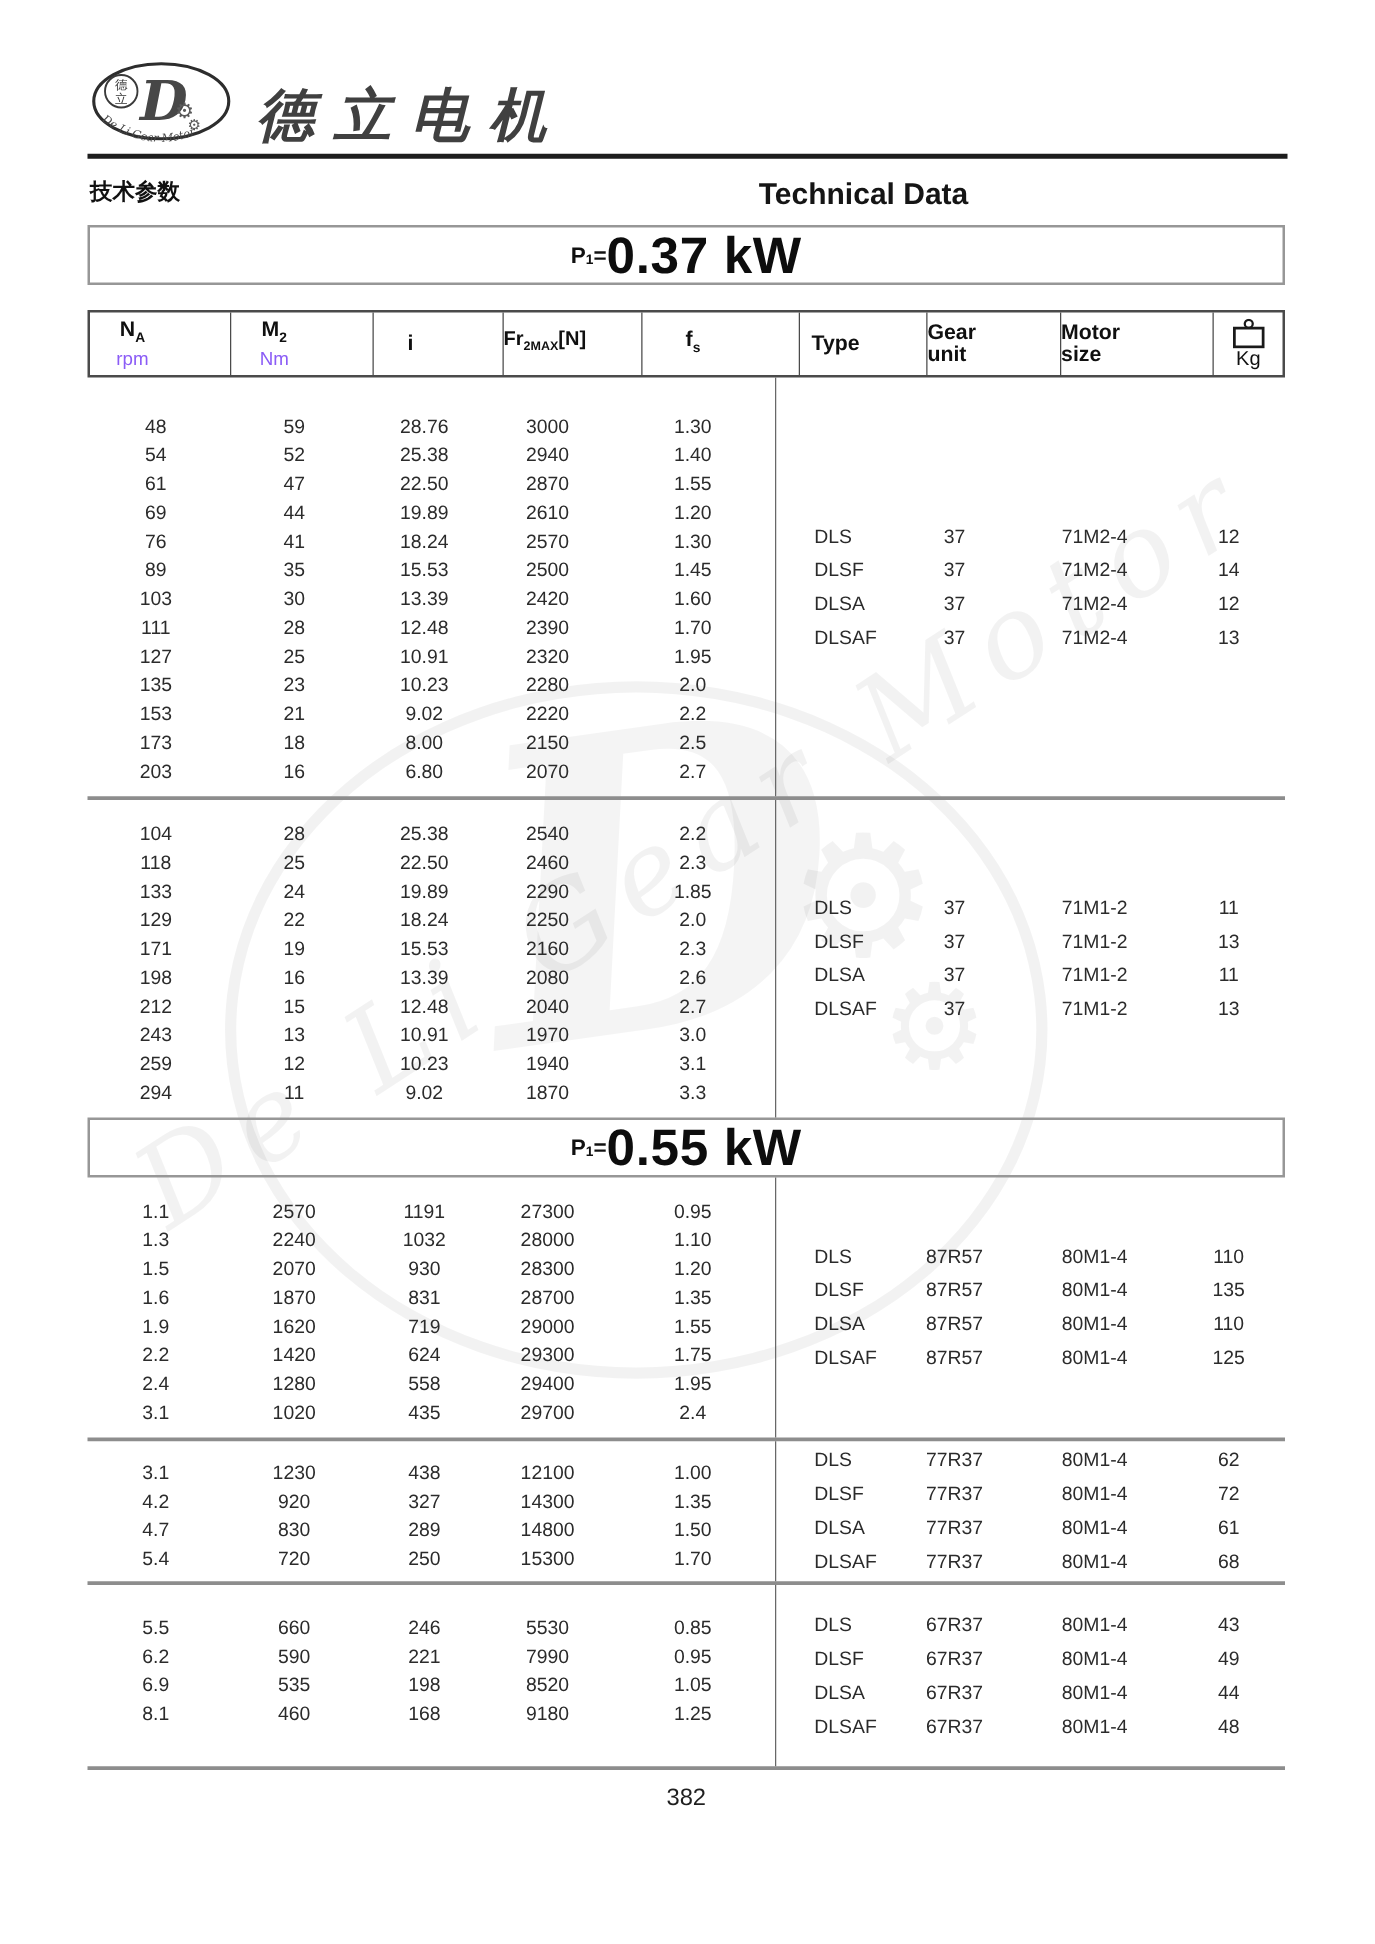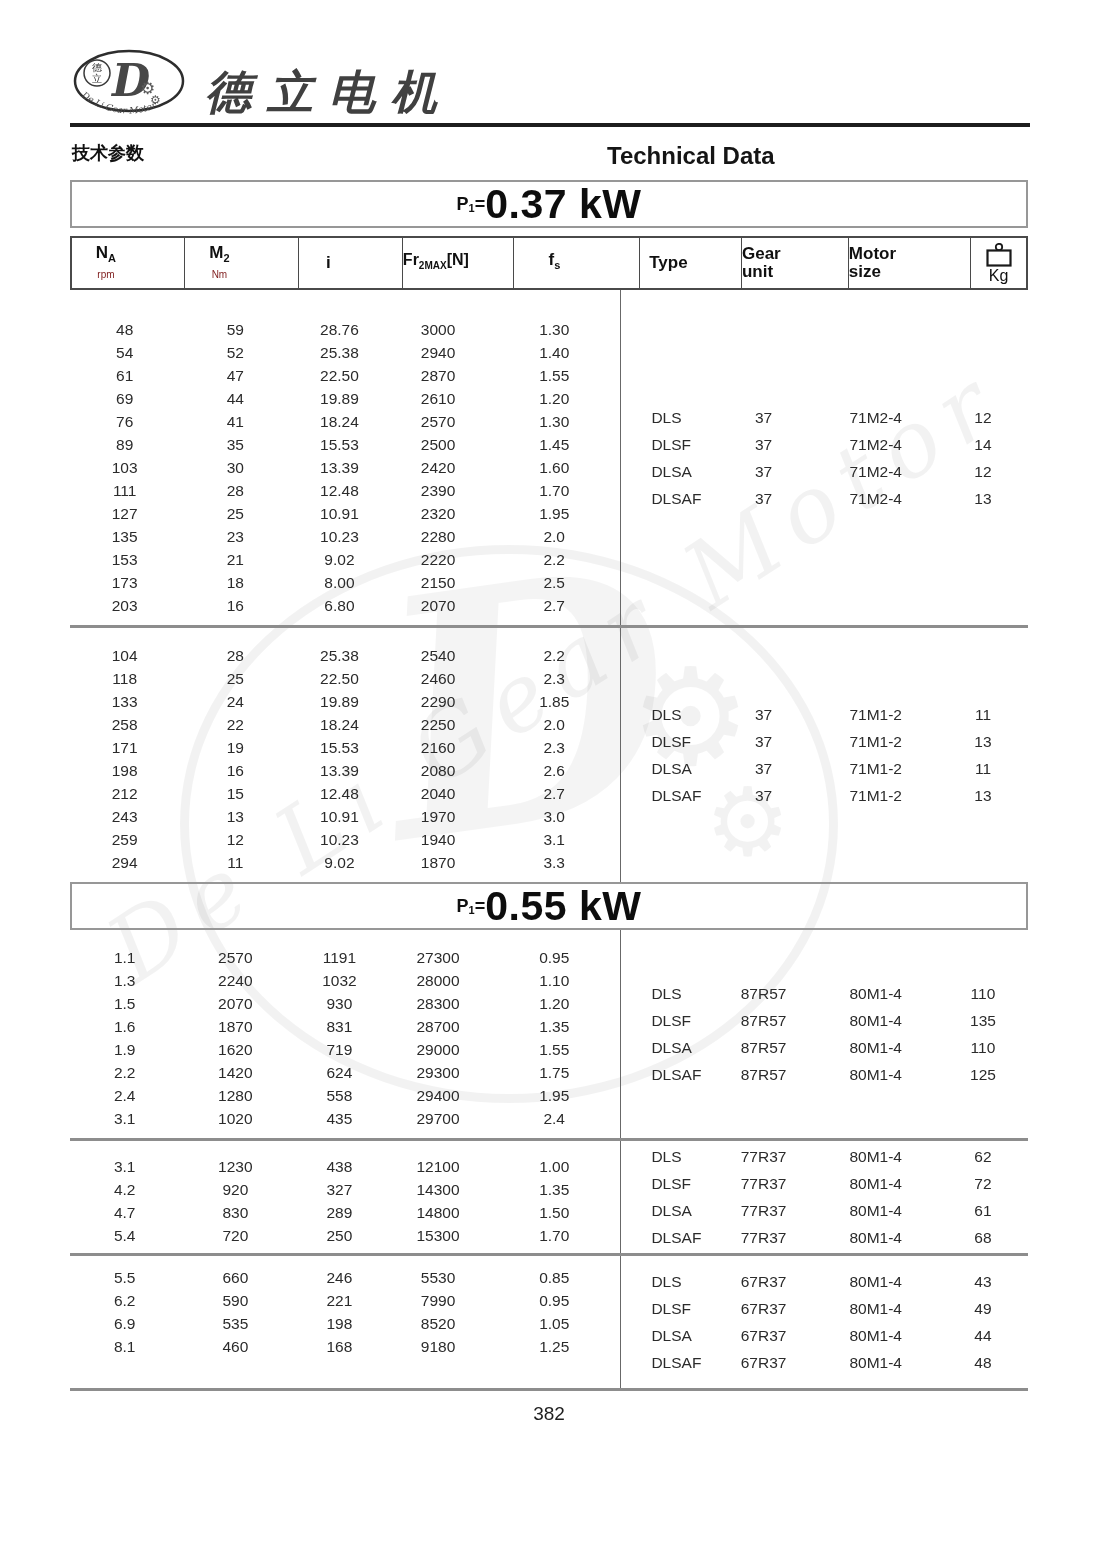--- a/index.html
+++ b/index.html
@@ -29,41 +29,41 @@
   
   .content{position:absolute;left:70px;top:180px;width:958px;z-index:1;}
   .power-box{height:48px;border:2.5px solid #979797;box-sizing:border-box;background:transparent;
              display:flex;align-items:center;justify-content:center;}
   .power-box .p-pre{font-size:18px;font-weight:bold;color:#101010;}
   .power-box .p-sub{font-size:11px;font-weight:bold;color:#101010;position:relative;top:4px;}
   .power-box .p-eq{font-size:18px;font-weight:bold;color:#101010;}
   .power-box .p-val{font-size:41px;font-weight:bold;color:#0d0d0d;letter-spacing:0.5px;}
   .gap8{height:8px;}
   
-  .theader{display:flex;height:54px;border:2px solid #4a4a4a;box-sizing:border-box;margin-top:0;gap:44px;}
+  .theader{display:flex;height:54px;border:2px solid #4a4a4a;box-sizing:border-box;margin-top:12px;gap:44px;}
   .th{display:flex;flex-direction:column;align-items:center;justify-content:center;
       border-left:1.5px solid #4a4a4a;box-sizing:border-box;color:#101010;}
   .th:first-child{border-left:none;}
   .th .sym{font-size:17px;font-weight:bold;line-height:18px;}
   .th .sym sub{font-size:11px;}
-  .th .unit{font-size:10px;line-height:15px;color:#7f1d1d;}
+  .th .unit{font-size:15px;line-height:15px;color:#8b5cf6;}
   .th-na{width:11.4%;} .th-m2{width:11.7%;} .th-i{width:10.0%;} .th-fr{width:10.6%;}
   .th-fs{width:13.7%;} .th-type{width:9.7%;} .th-gear{width:10.5%;} .th-motor{width:13.1%;}
   .th-kg{width:9.3%;}
   .kg-label{font-size:16px;line-height:16px;color:#101010;margin-top:1px;}
   
   .block{display:flex;align-items:stretch;}
   .block-left{width:57.4%;box-sizing:border-box;}
   .block-right{width:42.6%;box-sizing:border-box;border-left:1.5px solid #686868;
                display:flex;flex-direction:column;justify-content:center;}
   .b1 .block-left{padding:28px 0 8px 0;}
   .b2 .block-left{padding:16px 0 8px 0;}
   .b3 .block-left{padding:16px 0 8px 0;}
   .b4 .block-left{padding:14px 0 6px 0;}
-  .b5 .block-left{padding:10px 0 30px 0;}
+  .b5 .block-left{padding:23px 0 30px 0;}
   .trow{display:flex;}
   .data-rows .trow{height:23px;line-height:23px;}
   .group-rows .trow{height:27px;line-height:27px;}
   .tcell{font-size:15.5px;color:#2b2b2b;text-align:center;box-sizing:border-box;white-space:nowrap;}
   .data-rows .tcell:nth-child(1){width:19.9%;}
   .data-rows .tcell:nth-child(2){width:20.4%;}
   .data-rows .tcell:nth-child(3){width:17.5%;}
   .data-rows .tcell:nth-child(4){width:18.4%;}
   .data-rows .tcell:nth-child(5){width:23.9%;}
   .group-rows .tcell:nth-child(1){width:22.8%;text-align:left;padding-left:7.5%;}
@@ -297,21 +297,21 @@
             <div class="tcell">2.3</div>
           </div>
           <div class="trow">
             <div class="tcell">133</div>
             <div class="tcell">24</div>
             <div class="tcell">19.89</div>
             <div class="tcell">2290</div>
             <div class="tcell">1.85</div>
           </div>
           <div class="trow">
-            <div class="tcell">258</div>
+            <div class="tcell">129</div>
             <div class="tcell">22</div>
             <div class="tcell">18.24</div>
             <div class="tcell">2250</div>
             <div class="tcell">2.0</div>
           </div>
           <div class="trow">
             <div class="tcell">171</div>
             <div class="tcell">19</div>
             <div class="tcell">15.53</div>
             <div class="tcell">2160</div>

